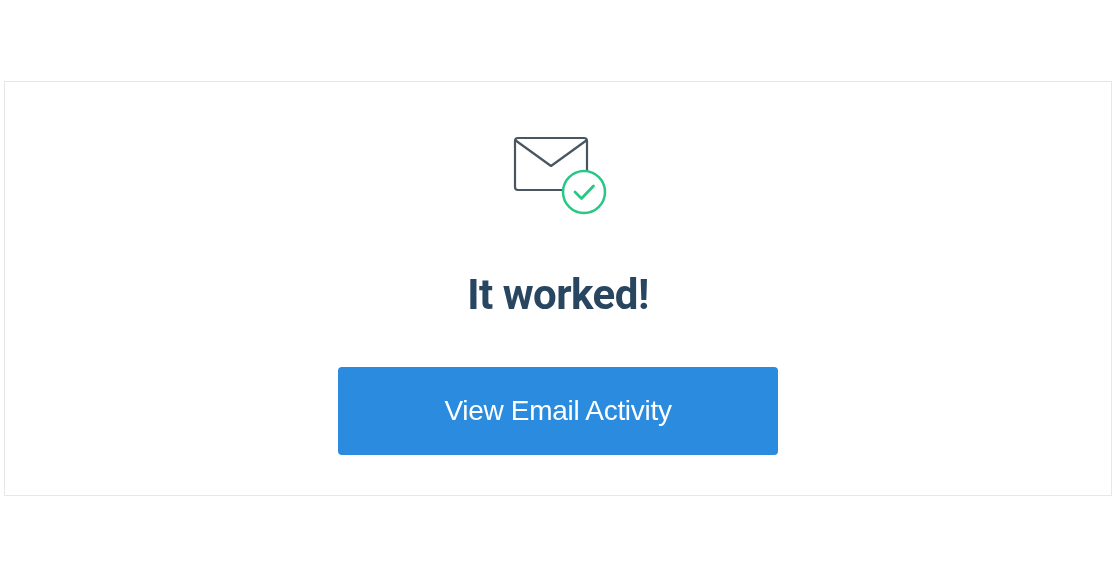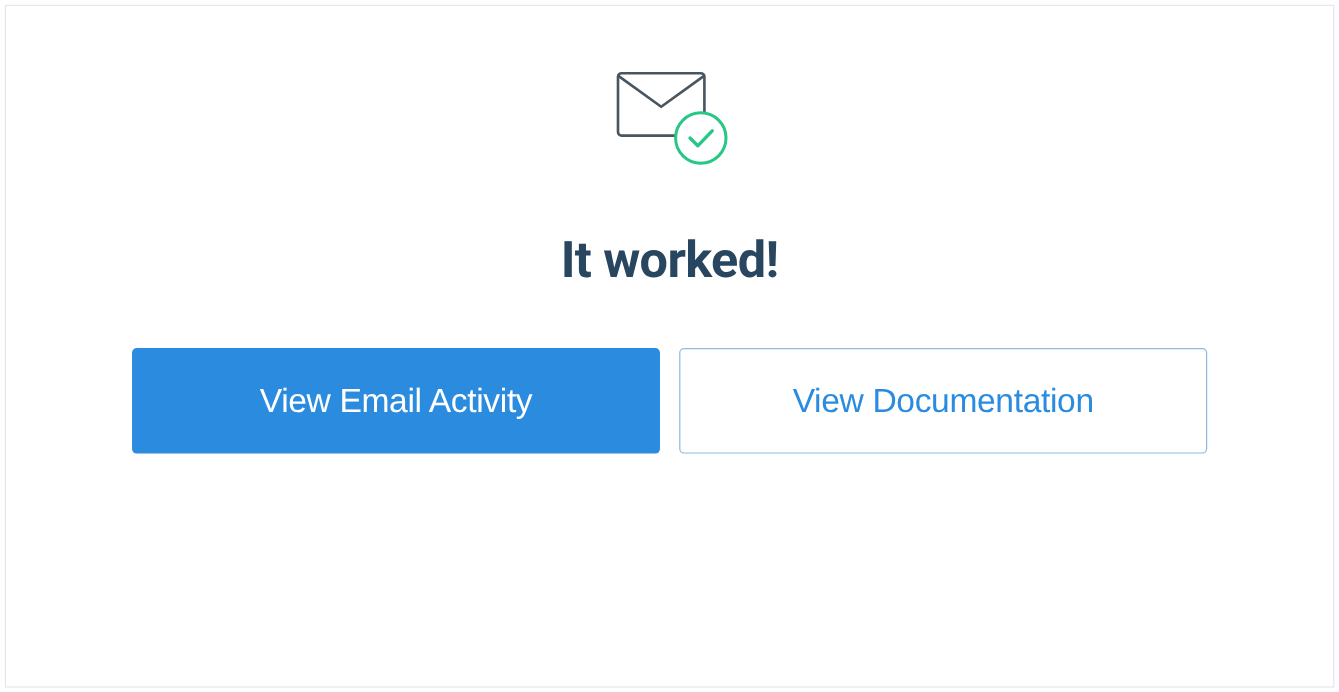--- a/index.html
+++ b/index.html
@@ -11,21 +11,21 @@
       font-family: -apple-system, BlinkMacSystemFont, "Segoe UI", Roboto, Helvetica, Arial, sans-serif;
       background: #fff;
       width: 1116px;
       height: 577px;
       display: flex;
       align-items: center;
       justify-content: center;
     }
     .card {
       width: 1108px;
-      height: 569px;
+      height: 415px;
       border: 1px solid #e5e7ea;
       background: #fff;
       display: flex;
       flex-direction: column;
       align-items: center;
       padding-top: 48px;
     }
     .icon-wrap {
       margin-bottom: 46px;
     }
@@ -85,15 +85,14 @@
 
       <path d="M 71 62 L 77.5 68.5 L 89.5 56" stroke="#28c786" stroke-width="2.8" fill="none" stroke-linecap="round" stroke-linejoin="round"></path>
     </svg>
   </div>
 
   <h1 class="heading">It worked!</h1>
 
 
   <div class="button-row">
     <button class="btn btn-primary">View Email Activity</button>
-    <button class="btn btn-secondary">View Documentation</button>
   </div>
 </div>
 
 </body></html>

